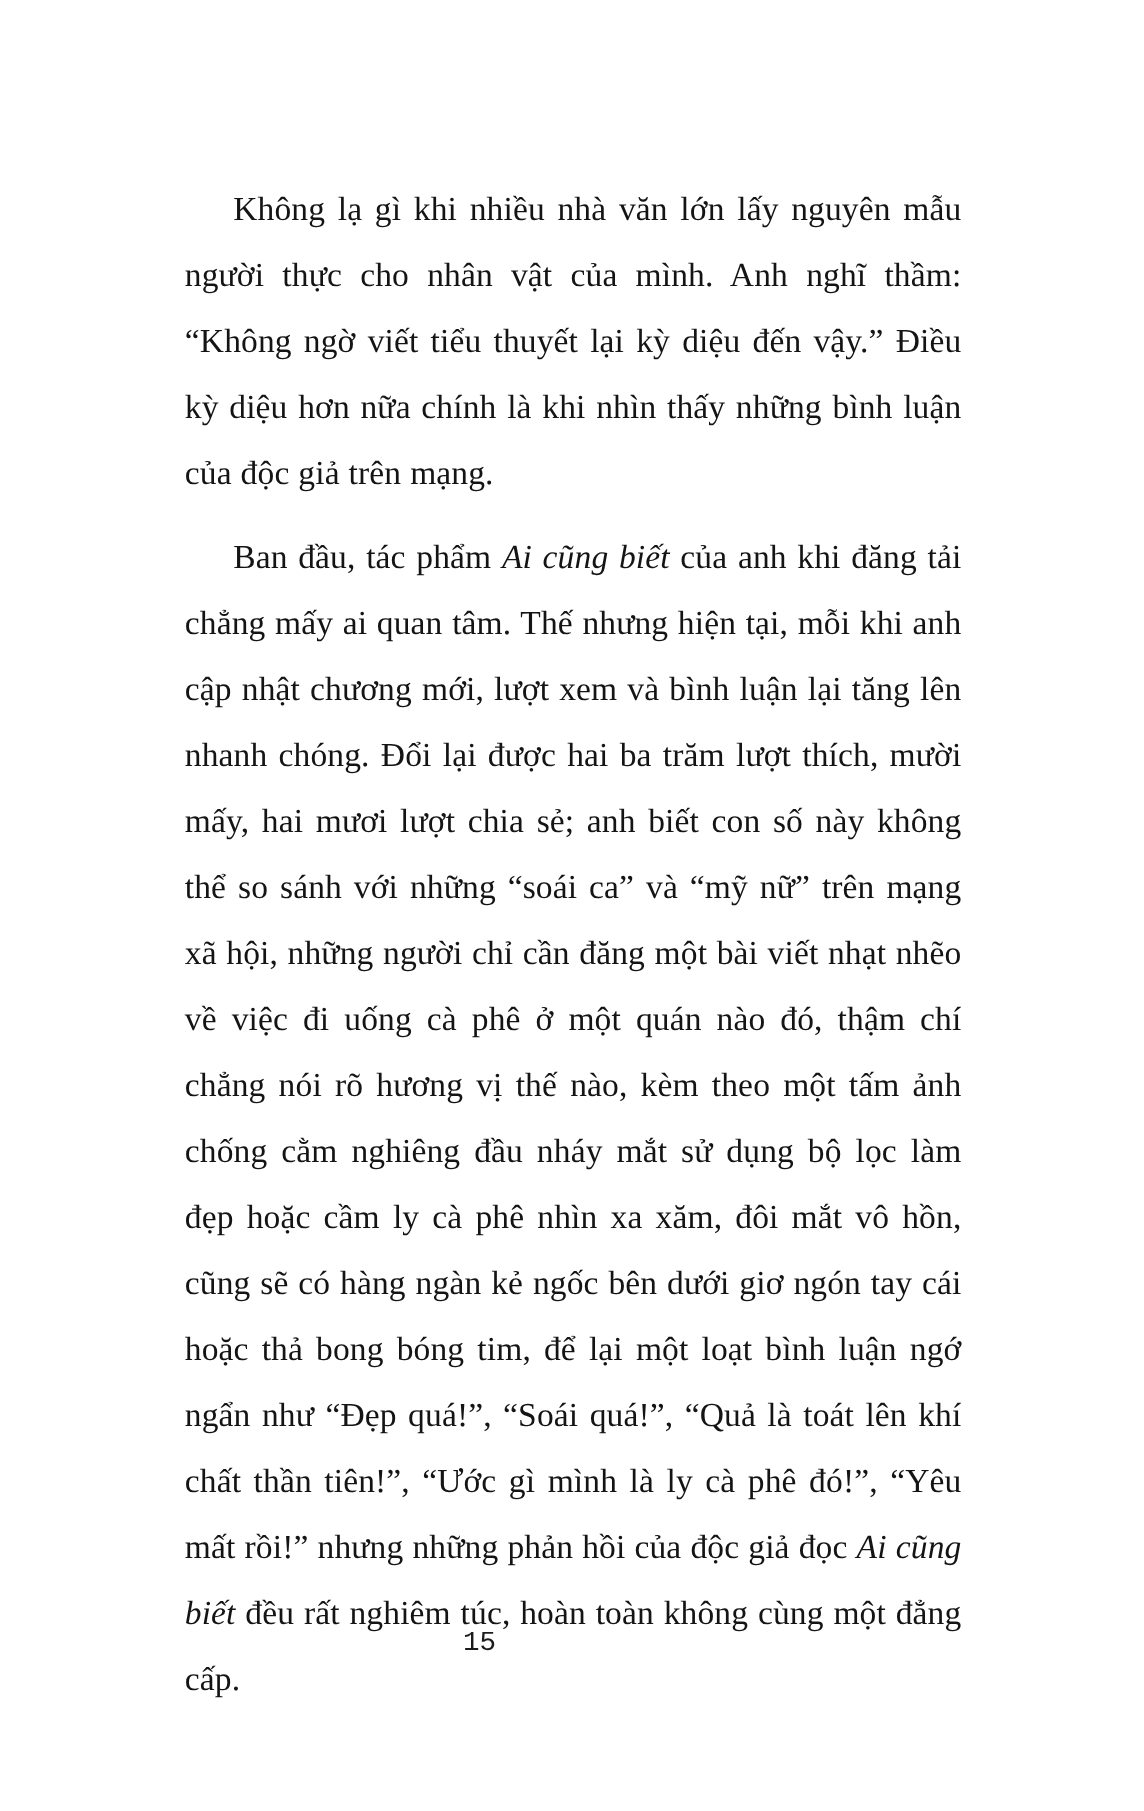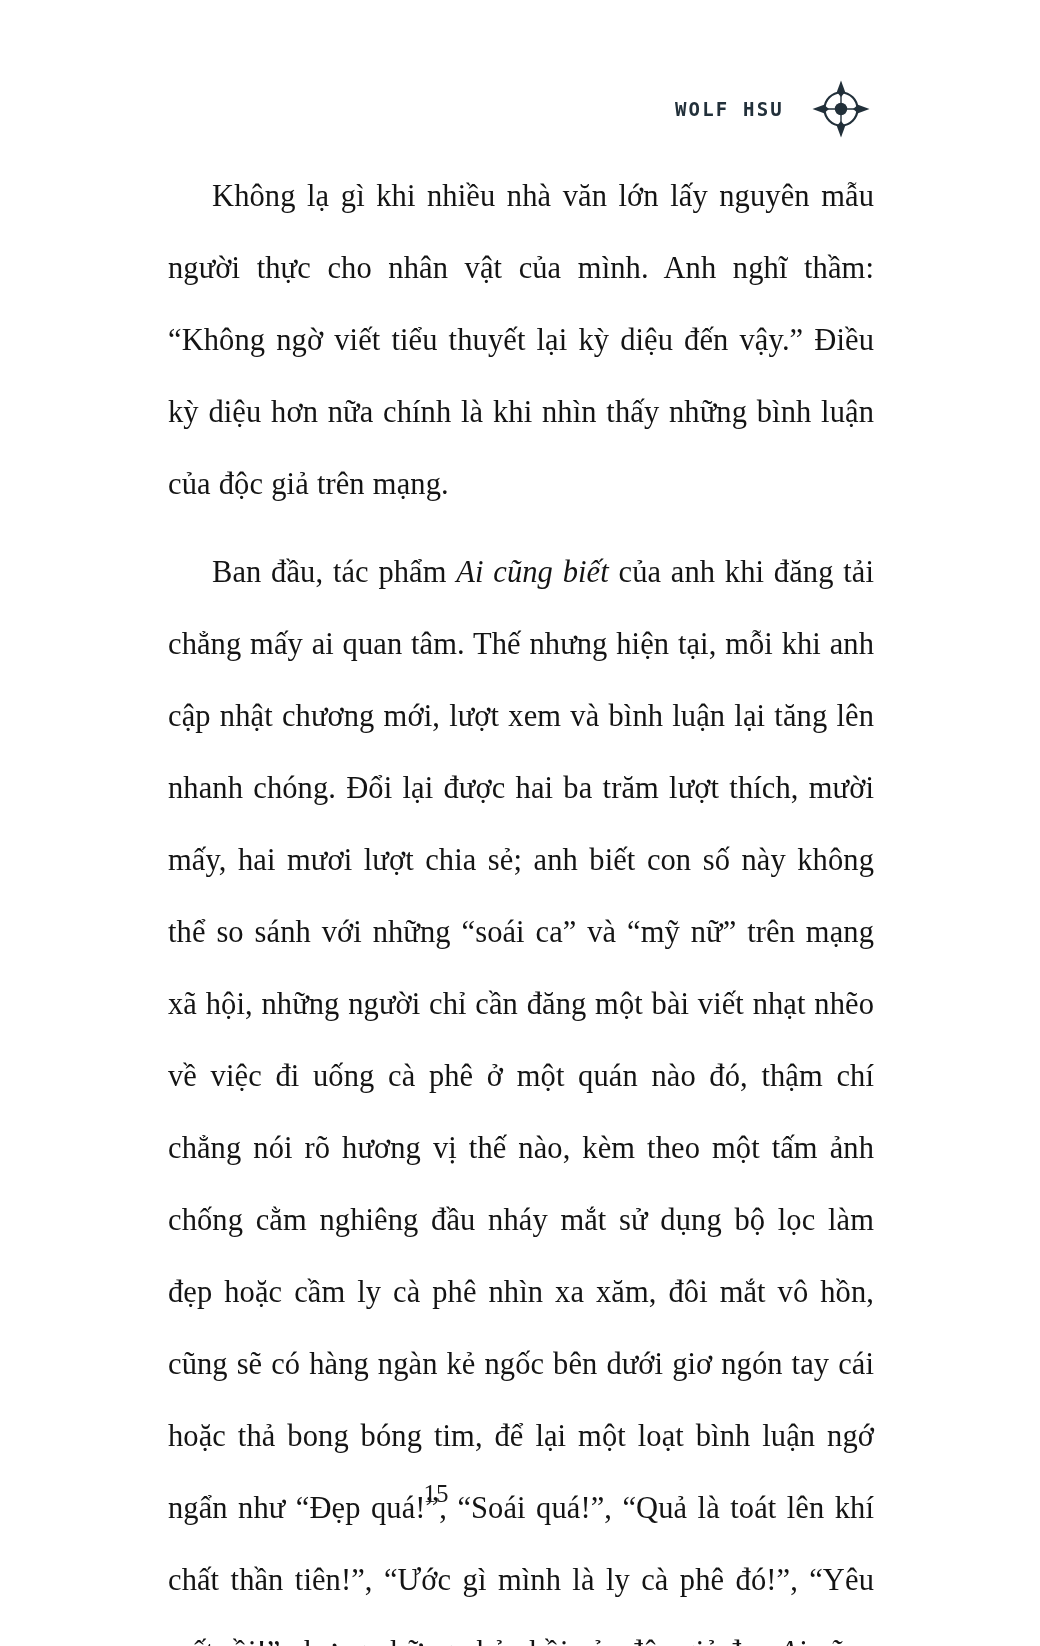--- a/index.html
+++ b/index.html
@@ -52,21 +52,21 @@
 
   
   .content {
     position: absolute;
     top: 160px;
     left: 168px;
     width: 706px;
   }
   .para {
     font-size: 30.5px;
-    line-height: 72px;
+    line-height: 60px;
     text-align: justify;
     text-justify: inter-word;
     margin: 0 0 16px 0;
     text-indent: 44px;
     color: #141414;
     letter-spacing: 0.1px;
     word-spacing: 0.4px;
   }
   .para:last-child {
     margin-bottom: 0;
@@ -81,43 +81,28 @@
 
   
   .folio {
     position: absolute;
     bottom: 138px;
     left: 0;
     width: 872px;
     text-align: center;
     font-size: 25px;
     color: #1b1b1b;
-    font-family: Liberation Serif, serif;
+    font-family: Liberation Mono, monospace;
   }
 </style>
 </head>
 <body>
 
 <div class="page">
 
-  <div class="running-head">
-    <div class="running-head-text">WOLF HSU</div>
-    <div class="head-ornament">
-      <svg width="62" height="62" viewBox="0 0 62 62" aria-hidden="true">
-        <circle cx="31" cy="31" r="16.5" fill="none" stroke="#22303a" stroke-width="2.2"></circle>
-        <circle cx="31" cy="31" r="6.2" fill="#22303a"></circle>
-        <path d="M31 2.5 L35.2 14 L31 19 L26.8 14 Z" fill="#22303a"></path>
-        <path d="M31 59.5 L35.2 48 L31 43 L26.8 48 Z" fill="#22303a"></path>
-        <path d="M2.5 31 L14 35.2 L19 31 L14 26.8 Z" fill="#22303a"></path>
-        <path d="M59.5 31 L48 35.2 L43 31 L48 26.8 Z" fill="#22303a"></path>
-        <line x1="31" y1="10" x2="31" y2="52" stroke="#22303a" stroke-width="1.4"></line>
-        <line x1="10" y1="31" x2="52" y2="31" stroke="#22303a" stroke-width="1.4"></line>
-      </svg>
-    </div>
-  </div>
 
   <div class="content">
     <p class="para" id="p1">Không lạ gì khi nhiều nhà văn lớn lấy nguyên mẫu người thực cho nhân vật của mình. Anh nghĩ thầm: “Không ngờ viết tiểu thuyết lại kỳ diệu đến vậy.” Điều kỳ diệu hơn nữa chính là khi nhìn thấy những bình luận của độc giả trên mạng.</p>
     <p class="para last-line-left" id="p2">Ban đầu, tác phẩm <em>Ai cũng biết</em> của anh khi đăng tải chẳng mấy ai quan tâm. Thế nhưng hiện tại, mỗi khi anh cập nhật chương mới, lượt xem và bình luận lại tăng lên nhanh chóng. Đổi lại được hai ba trăm lượt thích, mười mấy, hai mươi lượt chia sẻ; anh biết con số này không thể so sánh với những “soái ca” và “mỹ nữ” trên mạng xã hội, những người chỉ cần đăng một bài viết nhạt nhẽo về việc đi uống cà phê ở một quán nào đó, thậm chí chẳng nói rõ hương vị thế nào, kèm theo một tấm ảnh chống cằm nghiêng đầu nháy mắt sử dụng bộ lọc làm đẹp hoặc cầm ly cà phê nhìn xa xăm, đôi mắt vô hồn, cũng sẽ có hàng ngàn kẻ ngốc bên dưới giơ ngón tay cái hoặc thả bong bóng tim, để lại một loạt bình luận ngớ ngẩn như “Đẹp quá!”, “Soái quá!”, “Quả là toát lên khí chất thần tiên!”, “Ước gì mình là ly cà phê đó!”, “Yêu mất rồi!” nhưng những phản hồi của độc giả đọc <em>Ai cũng biết</em> đều rất nghiêm túc, hoàn toàn không cùng một đẳng cấp.</p>
   </div>
 
   <div class="folio">15</div>
 
 </div>
 

